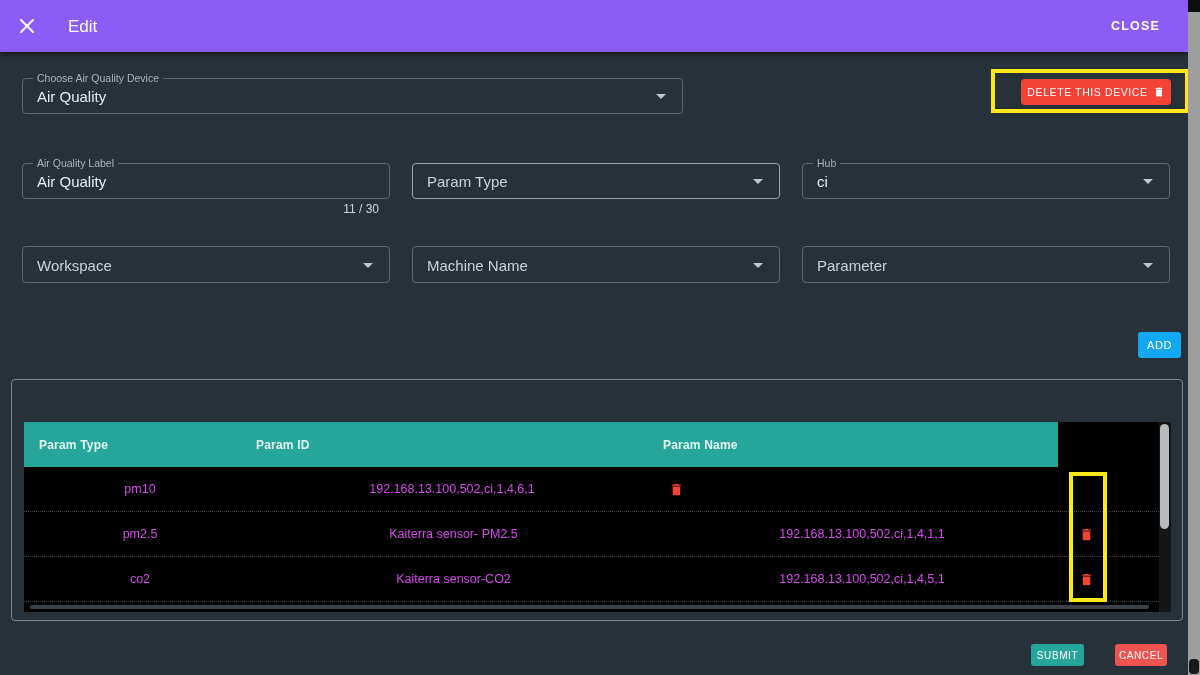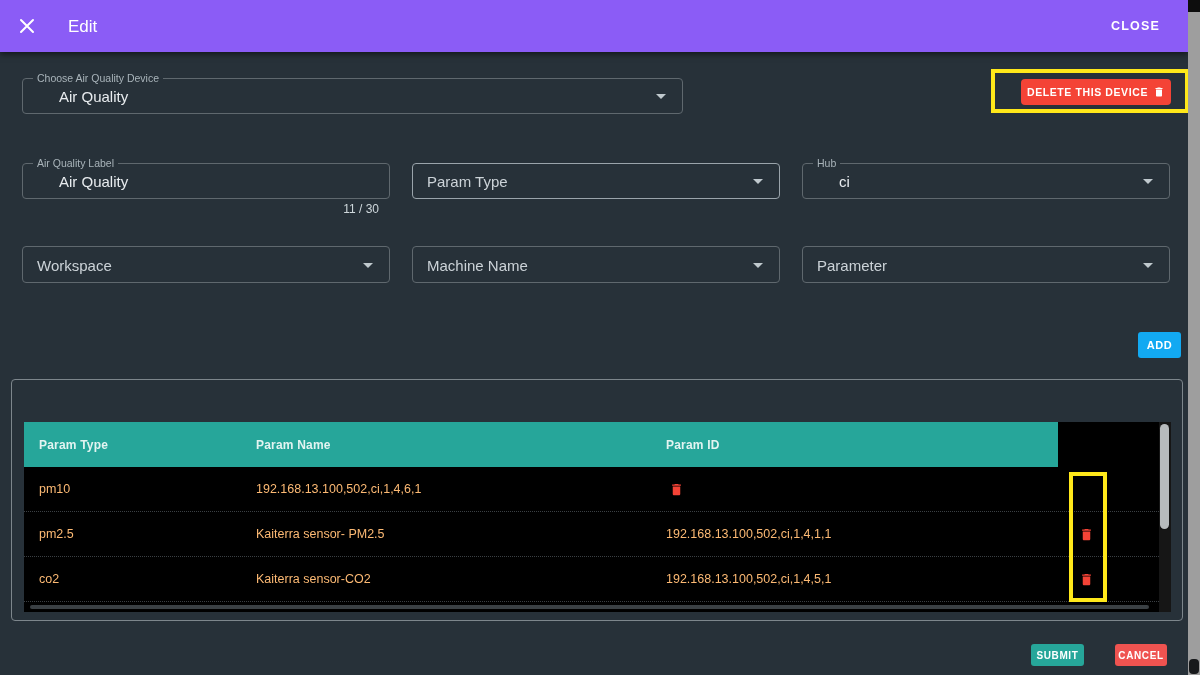--- a/index.html
+++ b/index.html
@@ -33,40 +33,40 @@
     cursor:pointer;
   }
   .field.bright { border-color:#9aa4ab; }
   .flabel {
     position:absolute; top:-7px; left:10px;
     font-size:10.5px; line-height:13px; color:#a9b4ba;
     background:#273139; padding:0 4px; white-space:nowrap;
   }
   .fvalue {
     position:absolute; left:14px; top:50%; transform:translateY(-50%);
-    font-size:15px; color:#e8ecef; white-space:nowrap;margin-left:22px;
+    font-size:15px; color:#e8ecef; white-space:nowrap;
   }
   .fplaceholder {
     position:absolute; left:14px; top:50%; transform:translateY(-50%);
     font-size:15px; color:#ccd3d8; white-space:nowrap;
   }
   .caret {
     position:absolute; right:16px; top:50%; margin-top:-2px;
     width:0; height:0;
     border-left:5px solid transparent; border-right:5px solid transparent;
     border-top:5px solid #c0c9ce;
   }
   .counter {
     position:absolute; left:22px; top:202px; width:357px;
     text-align:right; font-size:12px; color:#cfd8dc;
   }
   
   .btn {
     display:flex; align-items:center; justify-content:center;
-    border-radius:4px; color:#fff; font-weight:bold; cursor:pointer;
+    border-radius:4px; color:#fff; font-weight:normal; cursor:pointer;
     letter-spacing:.6px;
   }
   .delete-btn {
     position:absolute; left:1021px; top:79px; width:150px; height:26px;
     background:#f44336; font-size:10.5px; gap:5px;
   }
   .add-btn {
     position:absolute; left:1125px; top:332px; width:43px; height:26px;
     background:#12a9f2; font-size:11px; border-radius:3px;margin-left:13px;
   }
@@ -97,21 +97,21 @@
     display:flex; align-items:center;
   }
   .th { font-size:12px; font-weight:bold; color:#e3f4f1; padding-left:15px; letter-spacing:.2px; }
   .c1 { width:217px; flex:none; }
   .c2 { width:410px; flex:none; }
   .c3 { flex:1; }
   .trow {
     display:flex; align-items:center; height:45px;
     border-bottom:1px dotted #3b4044; background:#000;
   }
-  .td { font-size:12.5px; color:#fdba74; padding-left:15px; white-space:nowrap; }
+  .td { font-size:12.5px; color:#d946ef; padding-left:15px; white-space:nowrap;text-align:center; }
   .td.c1 { width:217px; } .td.c2 { width:410px; }
   .td.c3 { width:407px; flex:none; }
   .ctrash {
     width:101px; flex:none; display:flex; align-items:center;
     padding-left:21px; align-self:stretch;
   }
   .trash-icon { cursor:pointer; display:flex; }
   
   .vscroll {
     position:absolute; right:0; top:0; width:12px; height:190px;
@@ -202,22 +202,22 @@
 
 <div class="btn add-btn">
   <span>ADD</span>
 </div>
 
 <div class="card">
   <div class="table-wrap">
     <div class="thead">
       <div class="thead-teal">
         <div class="th c1">Param Type</div>
+        <div class="th c3">Param ID</div>
         <div class="th c2">Param Name</div>
-        <div class="th c3">Param ID</div>
       </div>
     </div>
 
     <div>
         <div class="trow">
     <div class="td c1">pm10</div>
     <div class="td c3">192.168.13.100,502,ci,1,4,6,1</div>
     <div class="ctrash">
       <span class="trash-icon">
         <svg width="15" height="15" viewBox="0 0 24 24">

